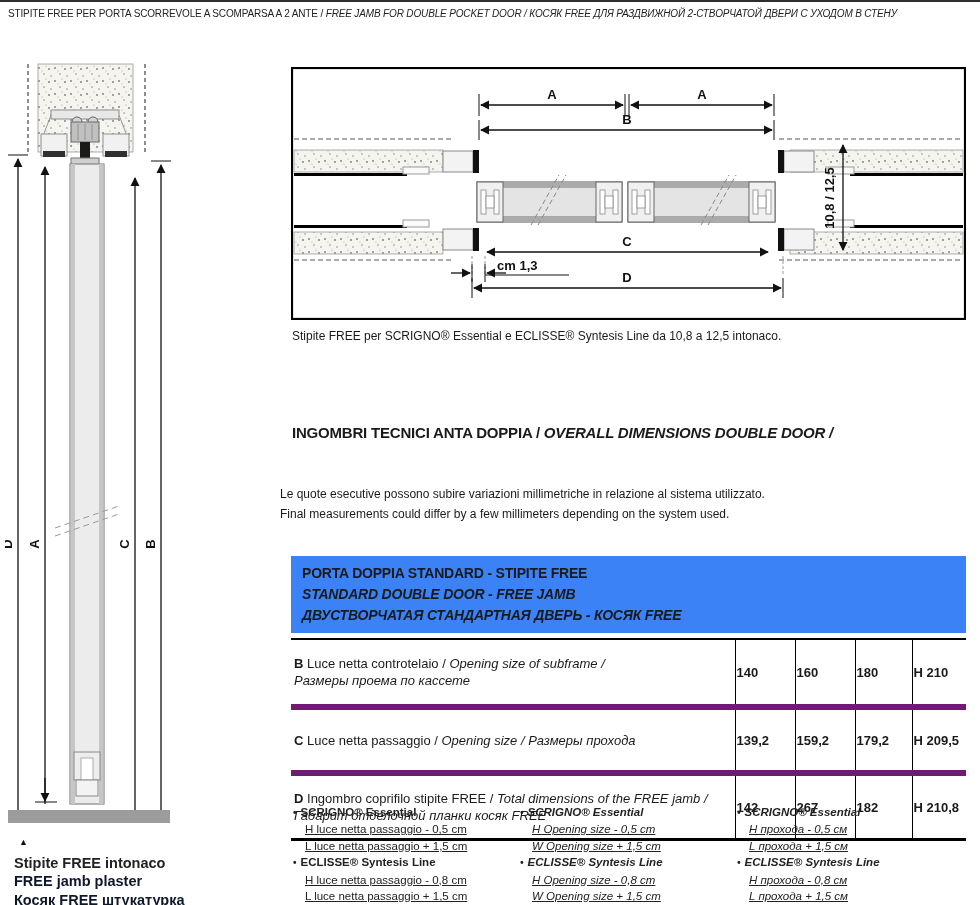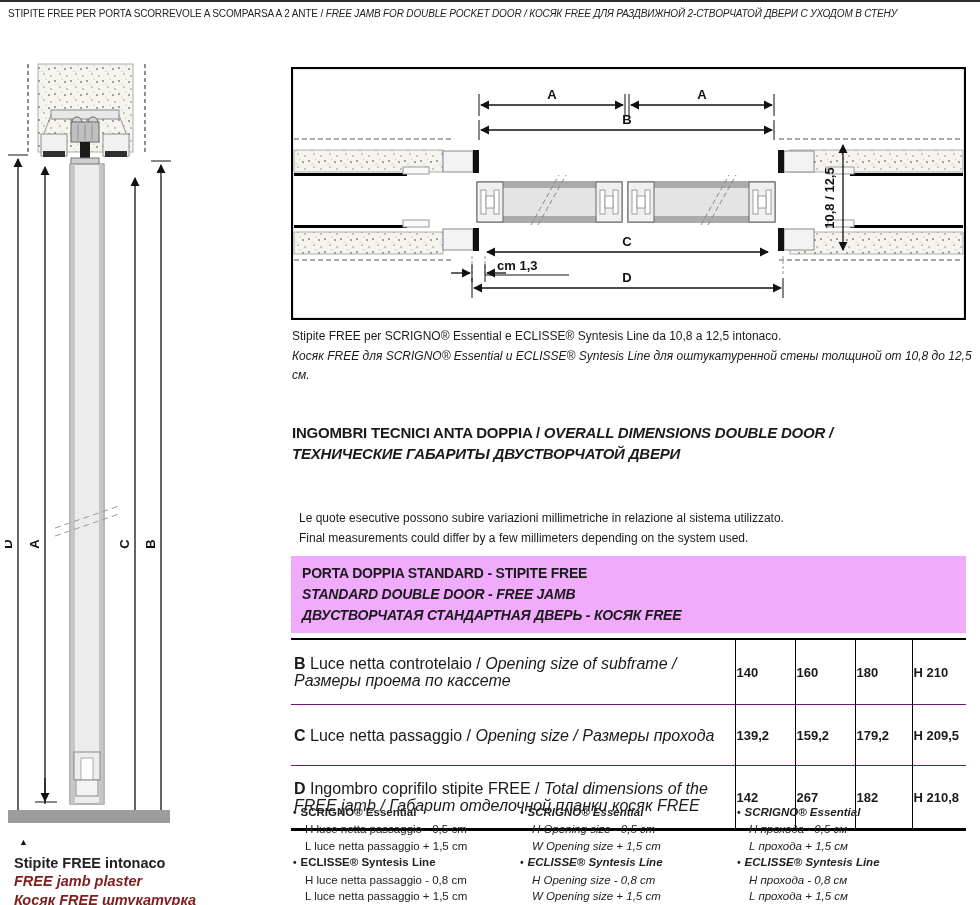--- a/index.html
+++ b/index.html
@@ -9,43 +9,43 @@
   .hdr{position:absolute;top:8px;left:8px;width:968px;font-size:10px;letter-spacing:-0.15px;
        white-space:nowrap;color:#222;}
   .it{font-style:normal;}
   .en,.ru{font-style:italic;}
   svg{position:absolute;}
   .svg-left{left:5px;top:52px;}
   .svg-plan{left:291px;top:67px;}
   .plan-caption{position:absolute;left:292px;top:327px;width:684px;font-size:12px;line-height:19.5px;}
   .sec-heading{position:absolute;left:288px;top:418px;width:680px;margin:4px;
                font-size:15px;line-height:21px;font-weight:bold;letter-spacing:-0.2px;}
-  .note{position:absolute;left:299px;top:485px;width:680px;font-size:12px;line-height:19.5px;margin-top:24px;}
-  .band{position:absolute;left:291px;top:556px;width:675px;height:77px;background:#f0abfc;
+  .note{position:absolute;left:280px;top:485px;width:680px;font-size:12px;line-height:19.5px;}
+  .band{position:absolute;left:291px;top:556px;width:675px;height:77px;background:#3b82f6;
         box-sizing:border-box;padding:7px 11px;font-size:14px;line-height:21px;font-weight:bold;
         letter-spacing:-0.2px;}
   .dim-table{position:absolute;left:291px;top:638px;width:675px;border-collapse:collapse;
              table-layout:fixed;border-top:2.5px solid #000;border-bottom:3px solid #000;}
   .dim-table td{vertical-align:middle;}
-  .dim-table tr + tr td{border-top:1px solid #701a75;margin-top:8px;}
-  .desc-cell{font-size:16px;line-height:17px;padding:6px 8px 6px 3px;}
+  .dim-table tr + tr td{border-top:6px solid #701a75;margin-top:8px;}
+  .desc-cell{font-size:13px;line-height:17px;padding:6px 8px 6px 3px;}
   .num-cell{border-left:1px solid #000;text-align:left;font-weight:bold;font-size:13px;}
   .letter{font-weight:bold;}
   .row-b .ru{display:block;}
   .lists .col{position:absolute;top:804px;width:214px;font-size:11.5px;line-height:16.4px;color:#222;}
   .col-it{left:293px;}
   .col-en{left:520px;font-style:italic;}
   .col-ru{left:737px;font-style:italic;}
   .li-name{font-weight:bold;}
   .bullet{font-size:10px;margin-right:4px;}
-  .li-sub{padding-left:12px;}
+  .li-sub{padding-left:12px;text-decoration:underline;}
   .left-caption{position:absolute;left:14px;top:833px;font-size:14.5px;line-height:18.5px;font-weight:bold;}
   .left-caption .marker{display:block;font-size:9px;margin:0 0 2px 5px;color:#111;}
   .left-caption .l1{color:#222;}
-  .left-caption .l2,.left-caption .l3{font-style:italic;color:#7f1d1d;}
+  .left-caption .l2,.left-caption .l3{color:#0f172a;}
   text{font-family:"Liberation Sans",sans-serif;font-weight:bold;font-size:13px;fill:#111;}
 </style>
 </head>
 <body>
 
 <div class="page">
   <div class="top-rule"></div>
 
   <div class="hdr">
     <span class="it">STIPITE FREE PER PORTA SCORREVOLE A SCOMPARSA A 2 ANTE / </span><span class="en">FREE JAMB FOR DOUBLE POCKET DOOR / </span><span class="ru">КОСЯК FREE ДЛЯ РАЗДВИЖНОЙ 2-СТВОРЧАТОЙ ДВЕРИ С УХОДОМ В СТЕНУ</span>
@@ -199,26 +199,24 @@
     <text x="411" y="32" text-anchor="middle">A</text>
     <text x="336" y="57" text-anchor="middle">B</text>
     <text x="336" y="179" text-anchor="middle">C</text>
     <text x="206" y="203" text-anchor="start">cm 1,3</text>
     <text x="336" y="215" text-anchor="middle">D</text>
     <text x="543" y="131" transform="rotate(-90 543 131)" text-anchor="middle">10,8 / 12,5</text>
   </svg>
 
   <div class="plan-caption">
     <div class="it">Stipite FREE per SCRIGNO® Essential e ECLISSE® Syntesis Line da 10,8 a 12,5 intonaco.</div>
-    <div class="ru">Косяк FREE для SCRIGNO® Essential и ECLISSE® Syntesis Line для оштукатуренной стены толщиной от 10,8 до 12,5 см.</div>
   </div>
 
   <h2 class="sec-heading">
     <div><span class="it">INGOMBRI TECNICI ANTA DOPPIA / </span><span class="en">OVERALL DIMENSIONS DOUBLE DOOR /</span></div>
-    <div class="ru">ТЕХНИЧЕСКИЕ ГАБАРИТЫ ДВУСТВОРЧАТОЙ ДВЕРИ</div>
   </h2>
 
   <div class="note">
     <div class="it">Le quote esecutive possono subire variazioni millimetriche in relazione al sistema utilizzato.</div>
     <div>Final measurements could differ by a few millimeters depending on the system used.</div>
   </div>
 
   <div class="band">
     <div class="it">PORTA DOPPIA STANDARD - STIPITE FREE</div>
     <div class="en">STANDARD DOUBLE DOOR - FREE JAMB</div>

